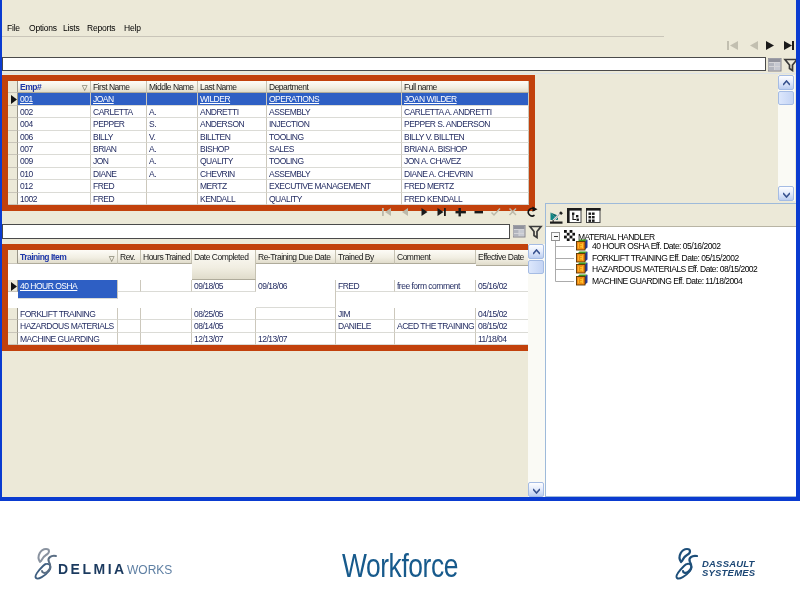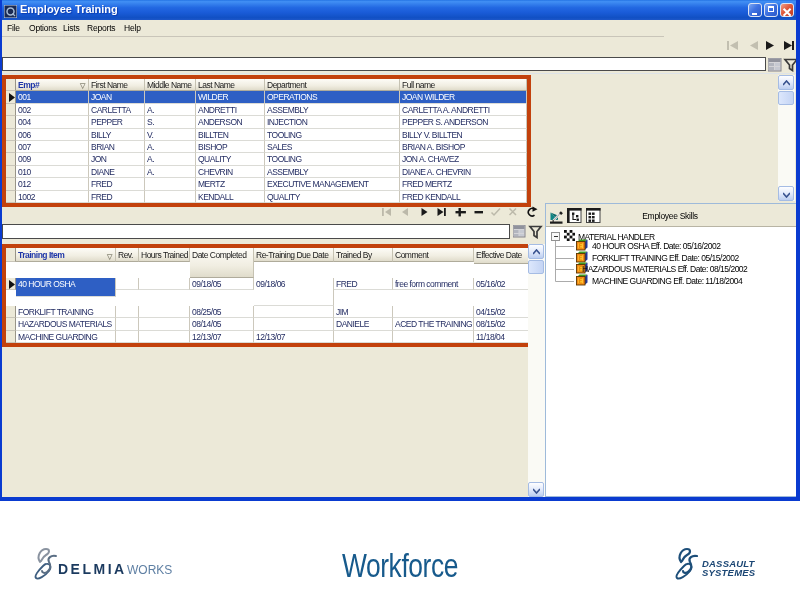--- a/index.html
+++ b/index.html
@@ -18,29 +18,29 @@
 #bclose{background:linear-gradient(135deg,#F0A088 0%,#E0593C 45%,#C03A20 100%);}
 #menubar{position:absolute;left:0;top:20px;width:662px;height:16px;background:#ECE9D8;
 border-bottom:1px solid #C9C5B9;font-size:8.5px;letter-spacing:-0.2px;color:#000;}
 #menubar span{position:absolute;top:3px;letter-spacing:-0.2px;}
 #field1{position:absolute;left:0px;top:57px;width:764px;height:14px;background:#fff;
 border:1.2px solid #4A4A4A;box-sizing:border-box;}
 #field2{position:absolute;left:0px;top:224px;width:508px;height:15px;background:#fff;
 border:1.2px solid #4A4A4A;box-sizing:border-box;}
 
 .g{position:absolute;display:grid;font-size:8.5px;letter-spacing:-0.5px;color:#232C62;
-background:#fff;border:4px solid #c2410c;box-sizing:content-box;}
+background:#fff;border:6px solid #c2410c;box-sizing:content-box;}
 .c{border-right:1px solid #CCC8BC;border-bottom:1px solid #DBDBD6;background:#fff;
 padding-left:2px;line-height:12.4px;white-space:nowrap;overflow:hidden;box-sizing:border-box;}
 .h{background:linear-gradient(180deg,#FDFCF7 0%,#F1EEE2 60%,#E0DCCB 100%);
 border-right:1px solid #C6C2B2;border-bottom:1px solid #AFAB9B;color:#1A1A1A;
 line-height:12px;position:relative;}
 .hs{color:#1F37A8;font-weight:bold;}
 .mk{background:#ECE9D8;border-right:1px solid #999588;border-bottom:1px solid #C9C5B9;}
-.sel{background:#2E5FC4 !important;color:#fff;}
+.sel{background:#2E5FC4 !important;color:#fff;text-decoration:underline;}
 .tri{position:absolute;font-size:7px;color:#8A8878;top:1px;}
 
 .sb{position:absolute;width:17px;background:#FAFAF5;}
 .sbtn{position:absolute;left:0px;width:16px;height:15px;border-radius:2px;box-sizing:border-box;
 border:1px solid #A5BCE4;background:linear-gradient(180deg,#FEFEFF 0%,#E2EAFB 50%,#BCCEF0 100%);
 color:#39538F;text-align:center;}
 .sbtn svg{display:block;margin:3.5px auto 0;}
 .thumb{position:absolute;left:0px;width:16px;border-radius:2px;box-sizing:border-box;
 border:1px solid #A5BCE4;background:linear-gradient(90deg,#DCE7FC 0%,#C4D4F4 100%);}
 
@@ -50,39 +50,20 @@
 border-bottom:1px solid #B8B4A4;}
 #ptitle{position:absolute;left:0;top:7px;width:248px;text-align:center;font-size:8.5px;color:#000;letter-spacing:-0.3px;}
 .trow{position:absolute;font-size:8.5px;color:#000;letter-spacing:-0.5px;white-space:nowrap;}
 #logos{position:absolute;left:0;top:501px;width:800px;height:98px;background:#fff;}
 #workforce{position:absolute;left:0px;width:800px;text-align:center;
 font-size:33px;color:#175A8C;letter-spacing:-0.5px;transform:scaleX(0.80);}
 </style>
 </head>
 <body>
 <div id="win">
-  <div id="titlebar">
-    <svg class="abs" style="left:4px;top:5px" width="13" height="13">
-      <rect x="0" y="0" width="13" height="13" fill="#1A2A52" stroke="#C8D4E8" stroke-width="1"></rect>
-      <circle cx="6.5" cy="6.5" r="3.5" fill="none" stroke="#A8BCD6" stroke-width="1.5"></circle>
-      <path d="M8.5,8.5 L11,11" stroke="#A8BCD6" stroke-width="1.3"></path>
-    </svg>
-    <div id="title">Employee Training</div>
-    <div class="tbtn" id="bmin" style="left:748px;">
-      <div class="abs" style="left:2.5px;top:9px;width:5.5px;height:2px;background:#fff;"></div>
-    </div>
-    <div class="tbtn" id="bmax" style="left:764px;">
-      <div class="abs" style="left:2.5px;top:2px;width:6.5px;height:6px;border:1.2px solid #fff;border-top-width:2.4px;box-sizing:border-box;"></div>
-    </div>
-    <div class="tbtn" id="bclose" style="left:780px;">
-      <svg width="12" height="12" style="margin:0px 0 0 0px">
-          <path d="M2.6,2.8 L9.6,9.8 M9.6,2.8 L2.6,9.8" stroke="#fff" stroke-width="2"></path>
-        </svg>
-    </div>
-  </div>
   <div id="menubar">
     <span style="left:5px">File</span>
     <span style="left:27px">Options</span>
     <span style="left:61px">Lists</span>
     <span style="left:85px">Reports</span>
     <span style="left:122px">Help</span>
   </div>
 
   <svg class="abs" style="left:725px;top:41px" width="70" height="9">
     <g fill="#C2BFB0">
@@ -319,21 +300,20 @@
         <rect x="0" y="0" width="14.5" height="2.6" fill="#1C1C1C"></rect>
         <g fill="#1C1C1C">
           <rect x="2.5" y="4.5" width="2.6" height="2.4"></rect>
             <rect x="6" y="4.5" width="2.6" height="2.4"></rect>
           <rect x="2.5" y="8" width="2.6" height="2.4"></rect>
             <rect x="6" y="8" width="2.6" height="2.4"></rect>
           <rect x="2.5" y="11.5" width="2.6" height="2.4"></rect>
             <rect x="6" y="11.5" width="2.6" height="2.4"></rect>
         </g>
       </svg>
-      <div id="ptitle">Employee Skills</div>
     </div>
     <div id="ptree">
     <svg class="abs" style="left:0px;top:0px" width="60" height="90">
       <g stroke="#ABABAB" stroke-width="1">
         <path d="M9.5,37 L9.5,77.5" fill="none"></path>
         <path d="M9.5,42.5 L28,42.5 M9.5,54.5 L28,54.5 M9.5,65.5 L28,65.5 M9.5,77.5 L28,77.5" fill="none"></path>
       </g>
     </svg>
     <div class="abs" style="left:5px;top:28px;width:9px;height:9px;border:1px solid #919191;background:#F8F8F8;box-sizing:border-box;">
       <div class="abs" style="left:1.5px;top:3px;width:4px;height:1px;background:#333"></div>
@@ -367,21 +347,21 @@
       <path d="M3.6,4.5 L3.6,9 M3.6,4.7 L6,4.7 M3.6,6.7 L5.8,6.7 M3.6,9 L6,9" stroke="#E88000" stroke-width="0.9" fill="none"></path>
     </svg>
     <div class="trow" style="left:46px;top:49px">FORKLIFT TRAINING Eff. Date: 05/15/2002</div>
     <svg class="abs" style="left:30px;top:58px" width="14" height="13">
       <polygon points="1,3 3.5,0.5 11,0.5 8.5,3" fill="#3E9E22"></polygon>
       <polygon points="8.5,3 11,0.5 11.5,1 11.5,8.5 8.5,11" fill="#23399B"></polygon>
       <rect x="0.5" y="2.5" width="8.5" height="8.5" fill="#F28718" stroke="#5A3800" stroke-width="0.9"></rect>
       <rect x="2.3" y="4.3" width="4.6" height="5" fill="#FFCC33"></rect>
       <path d="M3.6,4.5 L3.6,9 M3.6,4.7 L6,4.7 M3.6,6.7 L5.8,6.7 M3.6,9 L6,9" stroke="#E88000" stroke-width="0.9" fill="none"></path>
     </svg>
-    <div class="trow" style="left:36px;top:60px">HAZARDOUS MATERIALS Eff. Date: 08/15/2002</div>
+    <div class="trow" style="left:46px;top:60px">HAZARDOUS MATERIALS Eff. Date: 08/15/2002</div>
     <svg class="abs" style="left:30px;top:70px" width="14" height="13">
       <polygon points="1,3 3.5,0.5 11,0.5 8.5,3" fill="#3E9E22"></polygon>
       <polygon points="8.5,3 11,0.5 11.5,1 11.5,8.5 8.5,11" fill="#23399B"></polygon>
       <rect x="0.5" y="2.5" width="8.5" height="8.5" fill="#F28718" stroke="#5A3800" stroke-width="0.9"></rect>
       <rect x="2.3" y="4.3" width="4.6" height="5" fill="#FFCC33"></rect>
       <path d="M3.6,4.5 L3.6,9 M3.6,4.7 L6,4.7 M3.6,6.7 L5.8,6.7 M3.6,9 L6,9" stroke="#E88000" stroke-width="0.9" fill="none"></path>
     </svg>
     <div class="trow" style="left:46px;top:72px">MACHINE GUARDING Eff. Date: 11/18/2004</div>
     </div>
   </div>

